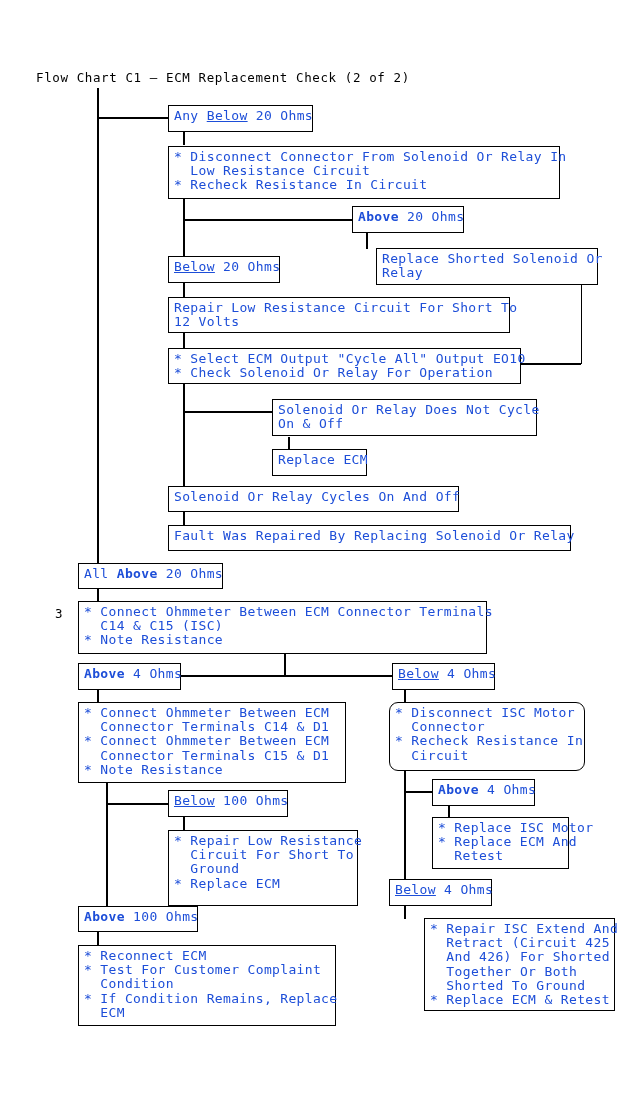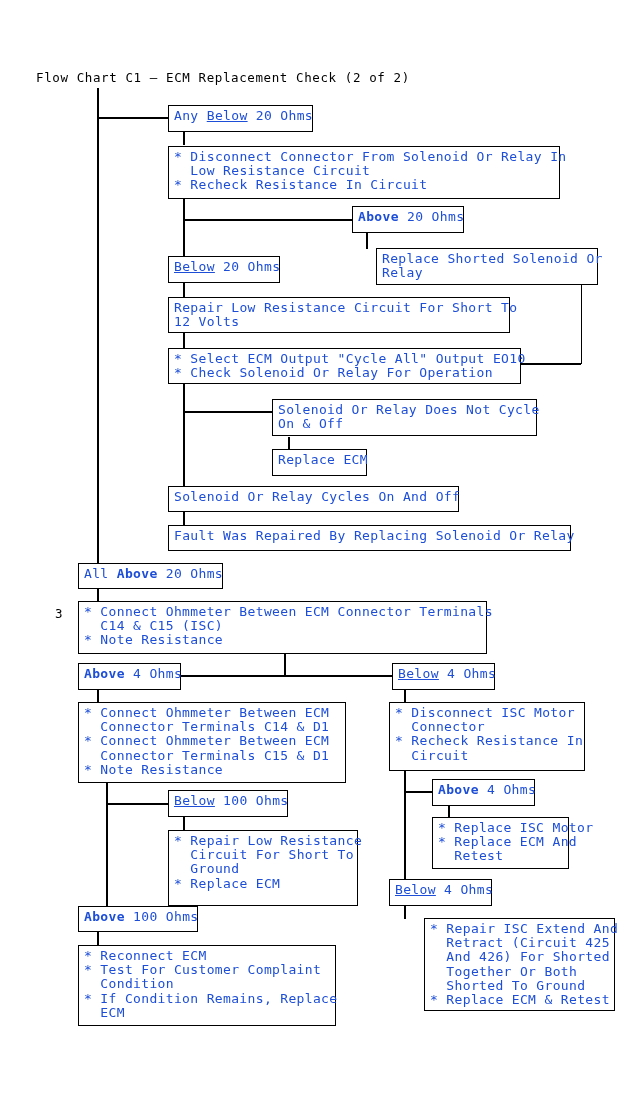--- a/index.html
+++ b/index.html
@@ -151,21 +151,21 @@
   <div class="box" style="left:78px; top:663px; width:103px; height:27px;"><span><b>Above</b> 4 Ohms</span></div>
 
   <div class="box" style="left:392px; top:663px; width:103px; height:27px;"><span><u>Below</u> 4 Ohms</span></div>
 
   <div class="box" style="left:78px; top:702px; width:268px; height:81px;"><span>* Connect Ohmmeter Between ECM
   Connector Terminals C14 &amp; D1
 * Connect Ohmmeter Between ECM
   Connector Terminals C15 &amp; D1
 * Note Resistance</span></div>
 
-  <div class="box" style="left:389px; top:702px; width:196px; height:69px;"><span>* Disconnect ISC Motor
+  <div class="box" style="left:389px; top:702px; width:196px; height:69px;border-radius:9px;"><span>* Disconnect ISC Motor
   Connector
 * Recheck Resistance In
   Circuit</span></div>
 
   <div class="box" style="left:168px; top:790px; width:120px; height:27px;"><span><u>Below</u> 100 Ohms</span></div>
 
   <div class="box" style="left:168px; top:830px; width:190px; height:76px;"><span>* Repair Low Resistance
   Circuit For Short To
   Ground
 * Replace ECM</span></div>

